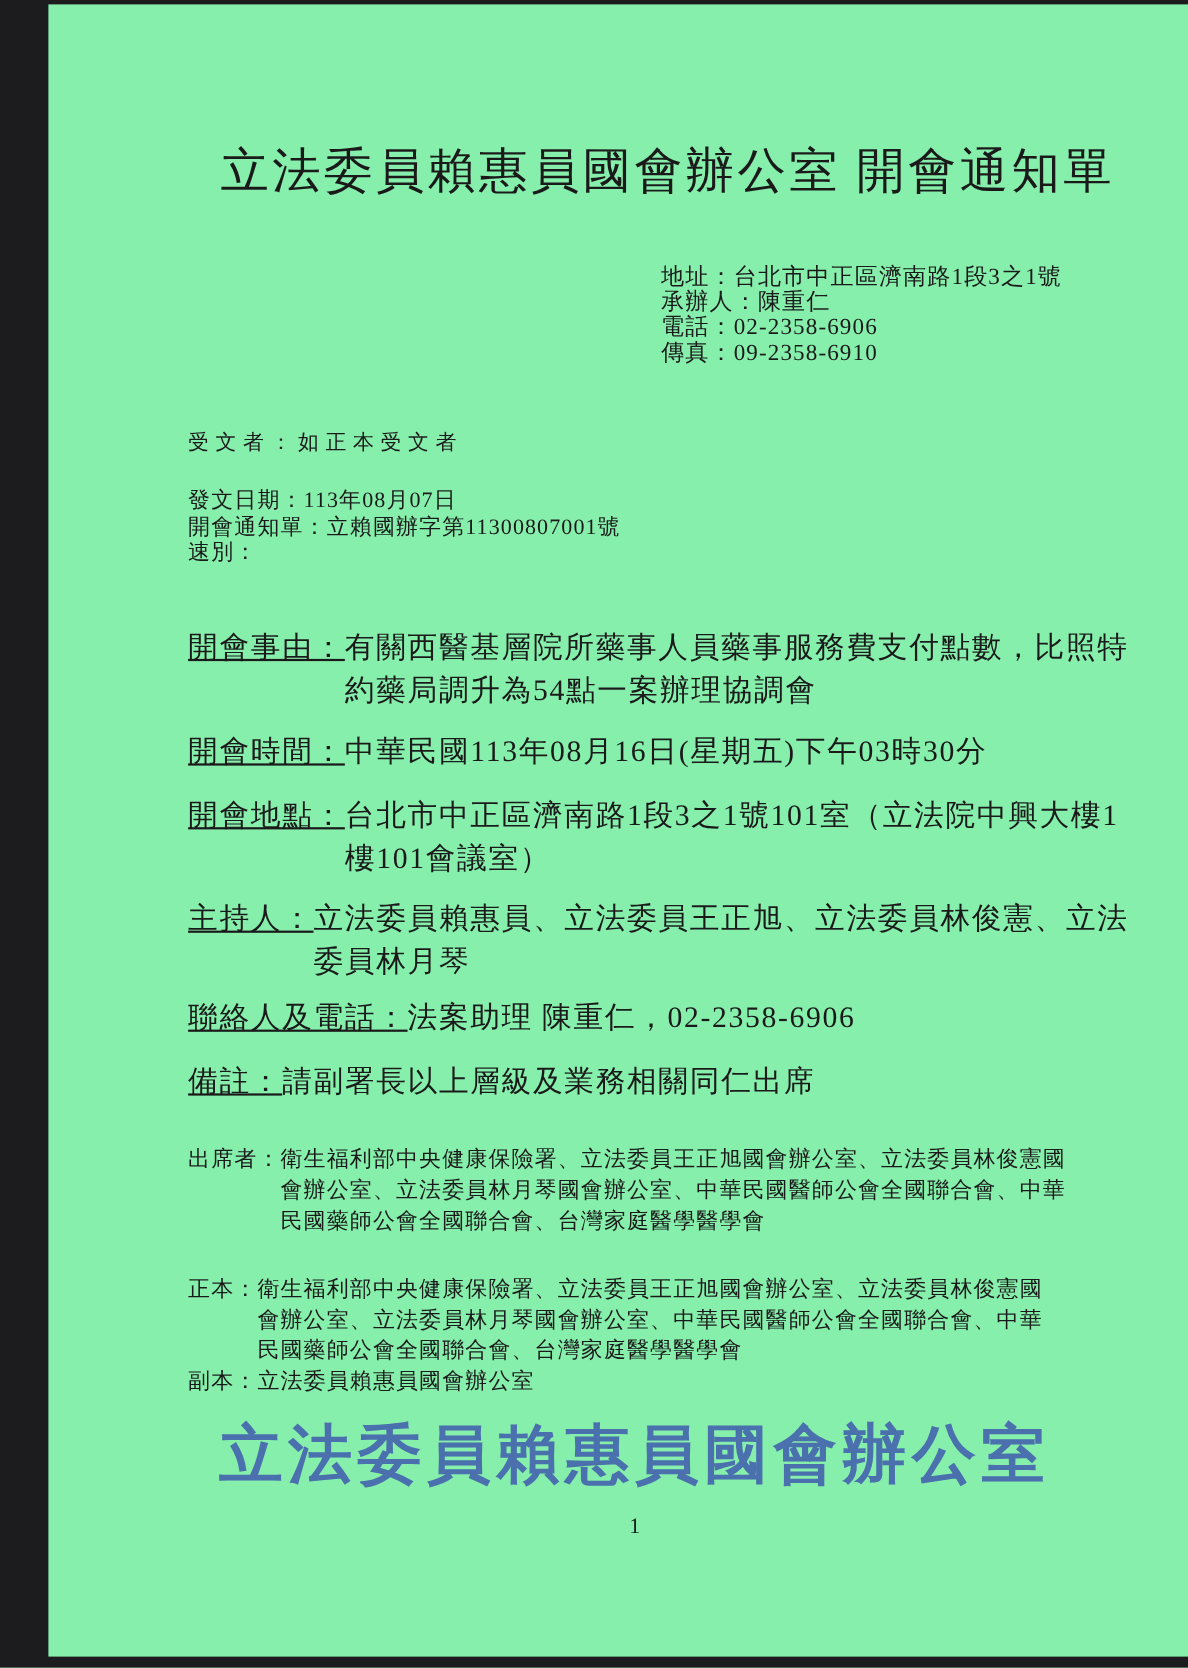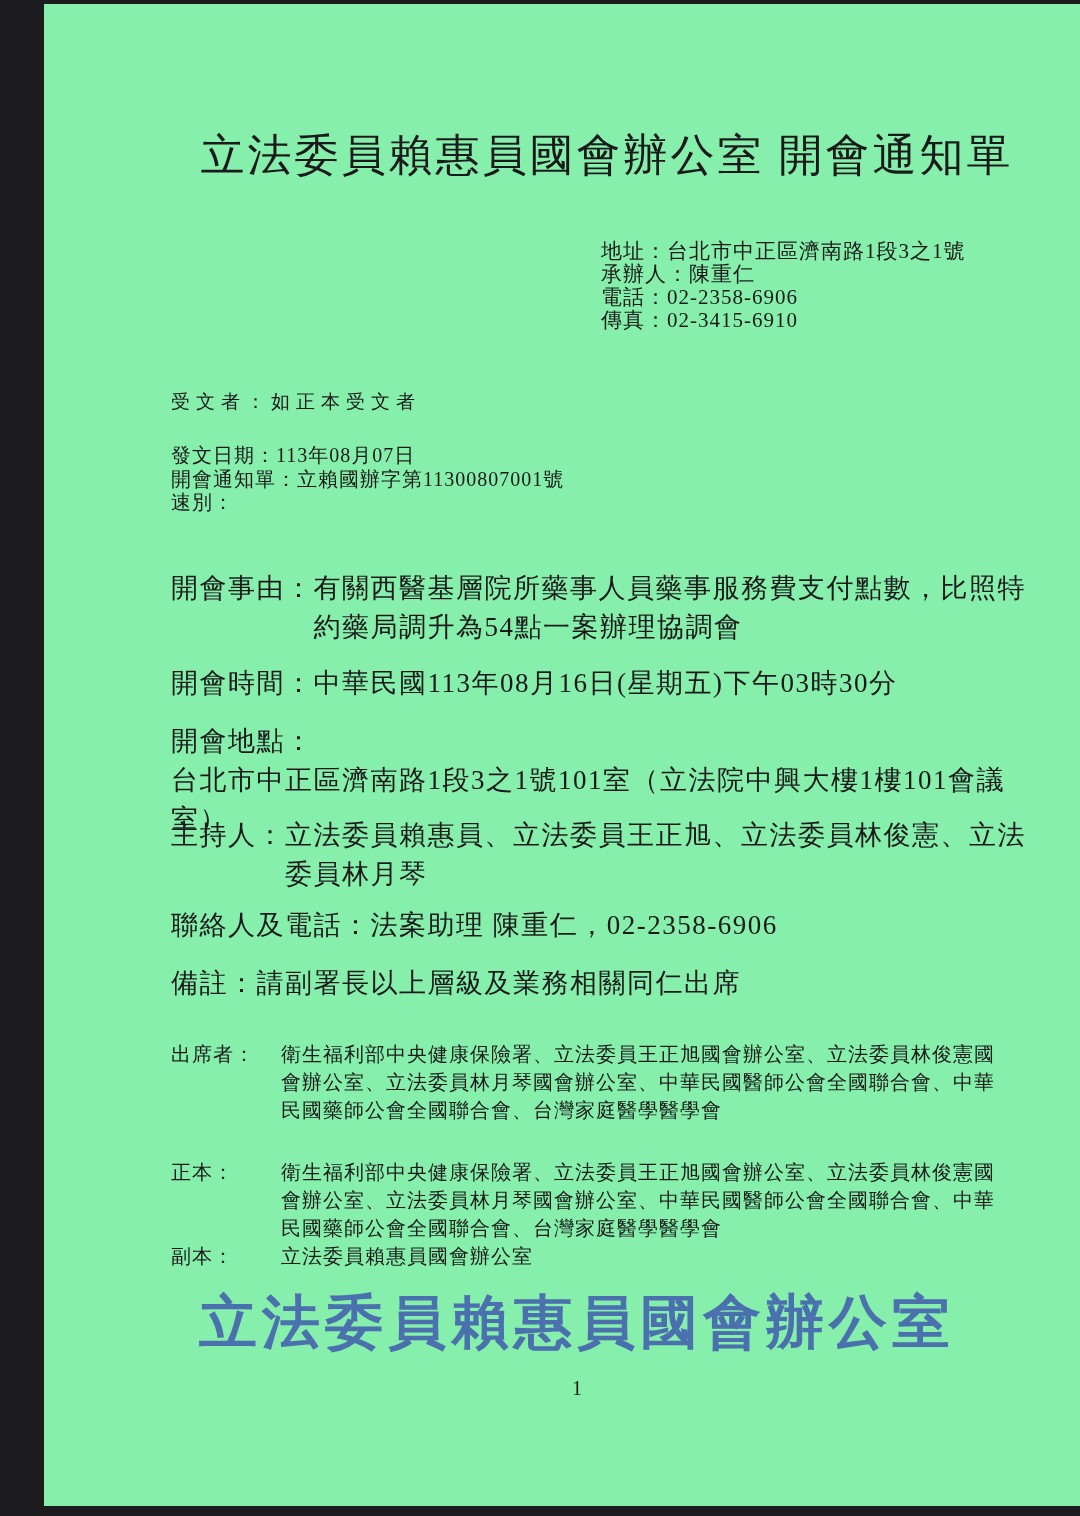--- a/index.html
+++ b/index.html
@@ -62,38 +62,37 @@
   .section {
     position: absolute;
     left: 127px;
     width: 868px;
     display: flex;
     align-items: flex-start;
     font-size: 27px;
     line-height: 39px;
     letter-spacing: 1.5px;
   }
-  .section .label { white-space: nowrap; }
+  .section .label { white-space: nowrap; text-decoration: underline; }
   .section .text  { flex: 1; }
   .sec-1 { top: 565px; }
   .sec-2 { top: 660px; }
-  .sec-3 { top: 718px; flex-direction: column; }
+  .sec-3 { top: 718px; }
   .sec-4 { top: 812px; justify-content: space-between; }
   .sec-5 { top: 902px; }
   .sec-6 { top: 960px; }
   .dist {
     position: absolute;
     left: 127px;
     width: 840px;
     display: flex;
     align-items: flex-start;
     font-size: 20px;
     line-height: 28px;
     letter-spacing: 1px;
-    justify-content: space-between;
   }
   .dist .label { white-space: nowrap; }
   .dist .text  { flex: 1; max-width: 730px; }
   .dist-1 { top: 1036px; }
   .dist-2 { top: 1154px; }
   .dist-3 { top: 1238px; }
   .stamp {
     position: absolute;
     top: 1280px;
     left: 0;
@@ -118,21 +117,21 @@
 <body>
 
 <div class="page">
 
   <div class="doc-title">立法委員賴惠員國會辦公室 開會通知單</div>
 
   <div class="contact-block">
     <div>地址：台北市中正區濟南路1段3之1號</div>
     <div>承辦人：陳重仁</div>
     <div>電話：02-2358-6906</div>
-    <div>傳真：02-3415-6910</div>
+    <div>傳真：09-2358-6910</div>
   </div>
 
   <div class="recipient">受文者：如正本受文者</div>
 
   <div class="meta-block">
     <div>發文日期：113年08月07日</div>
     <div>開會通知單：立賴國辦字第11300807001號</div>
     <div>速別：</div>
   </div>
 

